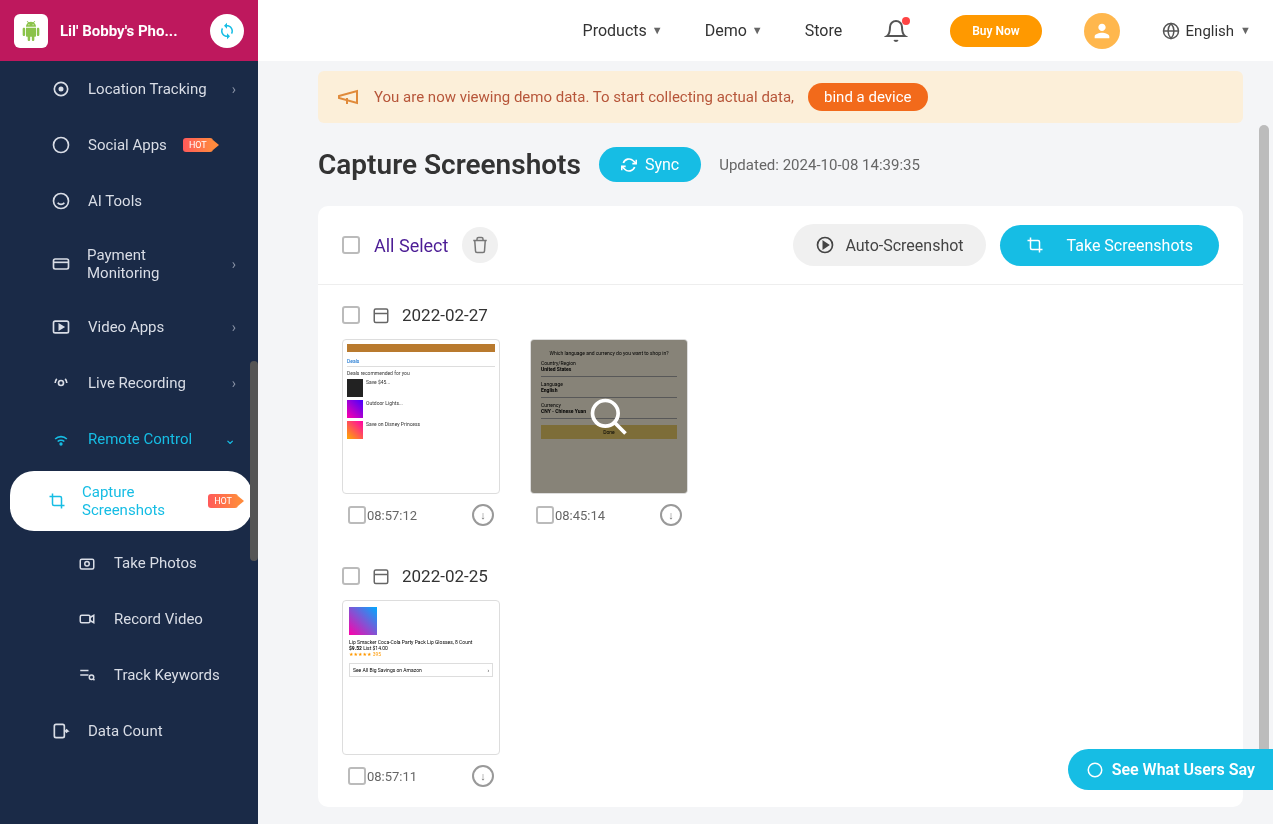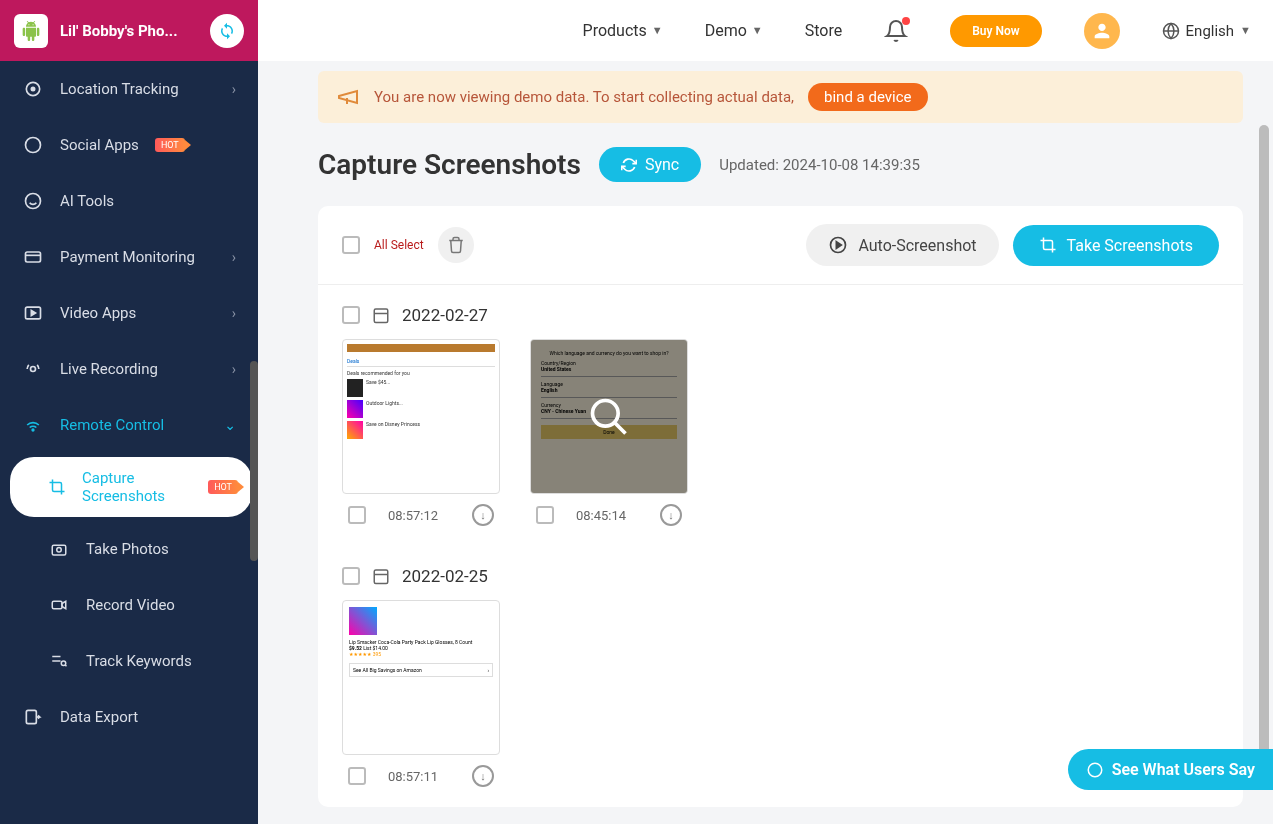--- a/index.html
+++ b/index.html
@@ -16,21 +16,21 @@
 .chevron-down { font-size: 11px; color: #666; }
 .bell { position: relative; width: 24px; height: 24px; }
 .bell-dot { position: absolute; top: -2px; right: -2px; width: 8px; height: 8px; background: #f44; border-radius: 50%; }
 .buy-btn { background: #f90; color: #fff; border: none; padding: 9px 22px; border-radius: 20px; font-size: 12px; font-weight: 600; cursor: pointer; }
 .avatar-circle { width: 36px; height: 36px; background: #ffb74d; border-radius: 50%; display: flex; align-items: center; justify-content: center; }
 .lang { display: flex; align-items: center; gap: 6px; font-size: 15px; color: #333; cursor: pointer; }
 
 .main { display: flex; height: 763px; }
 .sidebar { width: 258px; background: #1a2a47; overflow-y: auto; position: relative; }
 .side-scroll { position: absolute; right: 0; top: 300px; width: 8px; height: 200px; background: #555; border-radius: 4px; }
-.s-item { display: flex; align-items: center; padding: 17px 22px; color: #d9dde6; font-size: 15px; gap: 16px; cursor: pointer; position: relative; }
+.s-item { display: flex; align-items: center; padding: 17px 22px; color: #d9dde6; font-size: 15px; gap: 16px; cursor: pointer; position: relative; margin-left: 28px; }
 .s-item .chev-r { margin-left: auto; font-size: 14px; color: #8a93a6; }
 .s-item.expanded { color: #16bde4; }
 .s-item.expanded .chev-r { color: #16bde4; }
 .sub-item { padding-left: 48px; }
 .sub-active { background: #fff; color: #16bde4; border-radius: 24px; margin: 4px 6px 4px 10px; padding: 12px 14px 12px 38px; }
 .hot-tag { background: linear-gradient(90deg,#ff5a5a,#ff8a3d); color: #fff; font-size: 9px; font-weight: 400; padding: 2px 6px; border-radius: 3px; position: relative; }
 .hot-tag::after { content: ""; position: absolute; right: -6px; top: 50%; transform: translateY(-50%); border-left: 6px solid #ff8a3d; border-top: 5px solid transparent; border-bottom: 5px solid transparent; }
 .icon-sq { width: 22px; height: 22px; display: inline-flex; align-items: center; justify-content: center; }
 
 .content { flex: 1; background: #f4f5f7; overflow-y: auto; padding: 0; position: relative; }
@@ -39,34 +39,34 @@
 .bind-btn { background: #f26a1b; color: #fff; border: none; padding: 5px 16px; border-radius: 16px; font-size: 15px; cursor: pointer; }
 
 .page-head { display: flex; align-items: center; gap: 18px; padding: 24px 30px 24px 60px; }
 .page-title { font-size: 28px; font-weight: 600; color: #333; }
 .sync-btn { background: #16bde4; color: #fff; border: none; padding: 8px 22px; border-radius: 20px; font-size: 16px; display: flex; align-items: center; gap: 8px; cursor: pointer; }
 .updated { color: #666; font-size: 15px; }
 
 .card { background: #fff; border-radius: 10px; margin: 0 30px 30px 60px; }
 .card-head { display: flex; align-items: center; padding: 18px 24px; border-bottom: 1px solid #eee; gap: 14px; }
 .check { width: 18px; height: 18px; border: 2px solid #bbb; border-radius: 3px; cursor: pointer; }
-.all-select { font-size: 12px; color: #b91c1c; }
+.all-select { font-size: 18px; color: #4c1d95; }
 .trash-btn { width: 36px; height: 36px; background: #f0f0f0; border-radius: 50%; display: flex; align-items: center; justify-content: center; cursor: pointer; }
 .spacer { flex: 1; }
 .auto-btn { background: #f0f0f0; border: none; padding: 11px 22px; border-radius: 22px; font-size: 16px; color: #444; display: flex; align-items: center; gap: 10px; cursor: pointer; }
-.take-btn { background: #16bde4; color: #fff; border: none; padding: 11px 26px; border-radius: 22px; font-size: 16px; display: flex; align-items: center; gap: 10px; cursor: pointer; }
+.take-btn { background: #16bde4; color: #fff; border: none; padding: 11px 26px; border-radius: 22px; font-size: 16px; display: flex; align-items: center; gap: 23px; cursor: pointer; }
 
 .date-group { padding: 20px 24px 10px; }
 .date-head { display: flex; align-items: center; gap: 12px; margin-bottom: 14px; }
 .date-text { font-size: 17px; color: #333; }
 .thumbs { display: flex; gap: 30px; }
 .thumb-card { width: 158px; }
 .thumb-img { width: 158px; height: 155px; background: #e8e8e8; border: 1px solid #ddd; border-radius: 4px; position: relative; overflow: hidden; }
 .thumb-overlay { position: absolute; inset: 0; background: rgba(0,0,0,0.35); display: flex; align-items: center; justify-content: center; }
-.thumb-foot { display: flex; align-items: center; gap: 22px; padding: 10px 6px; }
+.thumb-foot { display: flex; align-items: center; gap: 1px; padding: 10px 6px; }
 .thumb-time { font-size: 13px; color: #666; }
 .dl-icon { margin-left: auto; width: 22px; height: 22px; border: 2px solid #999; border-radius: 50%; display: flex; align-items: center; justify-content: center; cursor: pointer; font-size: 11px; color: #777; }
 
 .chat-widget { position: fixed; right: 0; bottom: 34px; background: #16bde4; color: #fff; padding: 11px 18px; border-radius: 22px 0 0 22px; font-size: 16px; font-weight: 600; display: flex; align-items: center; gap: 8px; cursor: pointer; }
 
 
 .mock1 { background:#fff; font-size:5px; color:#333; padding:4px; }
 .mock1 .bar{height:8px;background:#b97a2e;margin-bottom:4px;}
 .mock1 .row{display:flex;gap:3px;margin:3px 0;}
 .mock1 .sq{width:16px;height:18px;background:#555;}
@@ -237,21 +237,21 @@
         </span>
       <span>Track Keywords</span>
     </div>
     <div class="s-item">
       <span class="icon-sq">
           <svg width="20" height="20" viewBox="0 0 24 24" fill="none" stroke="currentColor" stroke-width="2">
             <rect x="4" y="4" width="12" height="16" rx="2"></rect>
             <path d="M16 12h4l-2-2m2 2l-2 2"></path>
           </svg>
         </span>
-      <span>Data Export</span>
+      <span>Data Count</span>
     </div>
     <div class="side-scroll"></div>
   </div>
 
   <div class="content">
     <div class="alert-bar">
       <svg width="24" height="24" viewBox="0 0 24 24" fill="none" stroke="#e08a3a" stroke-width="2">
           <path d="M3 11l18-5v12L3 13v-2z"></path>
           <path d="M11 13v6"></path>
         </svg>

